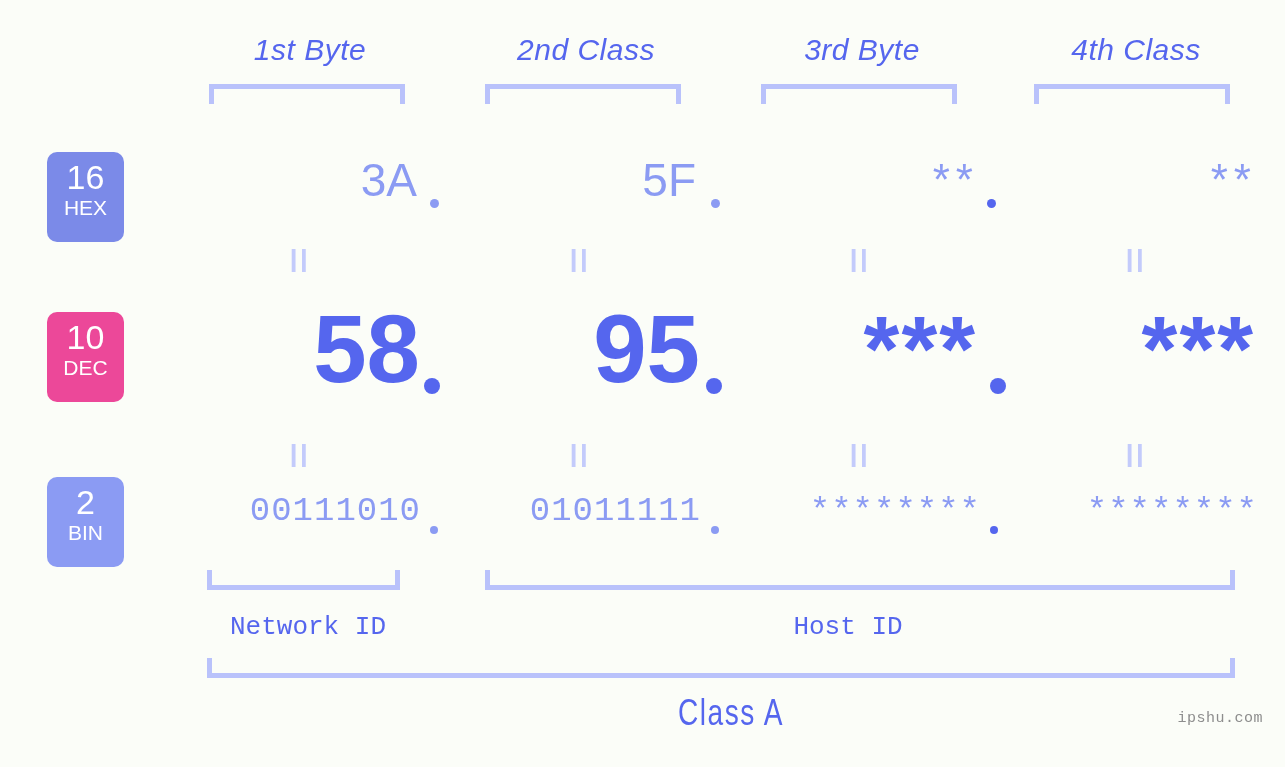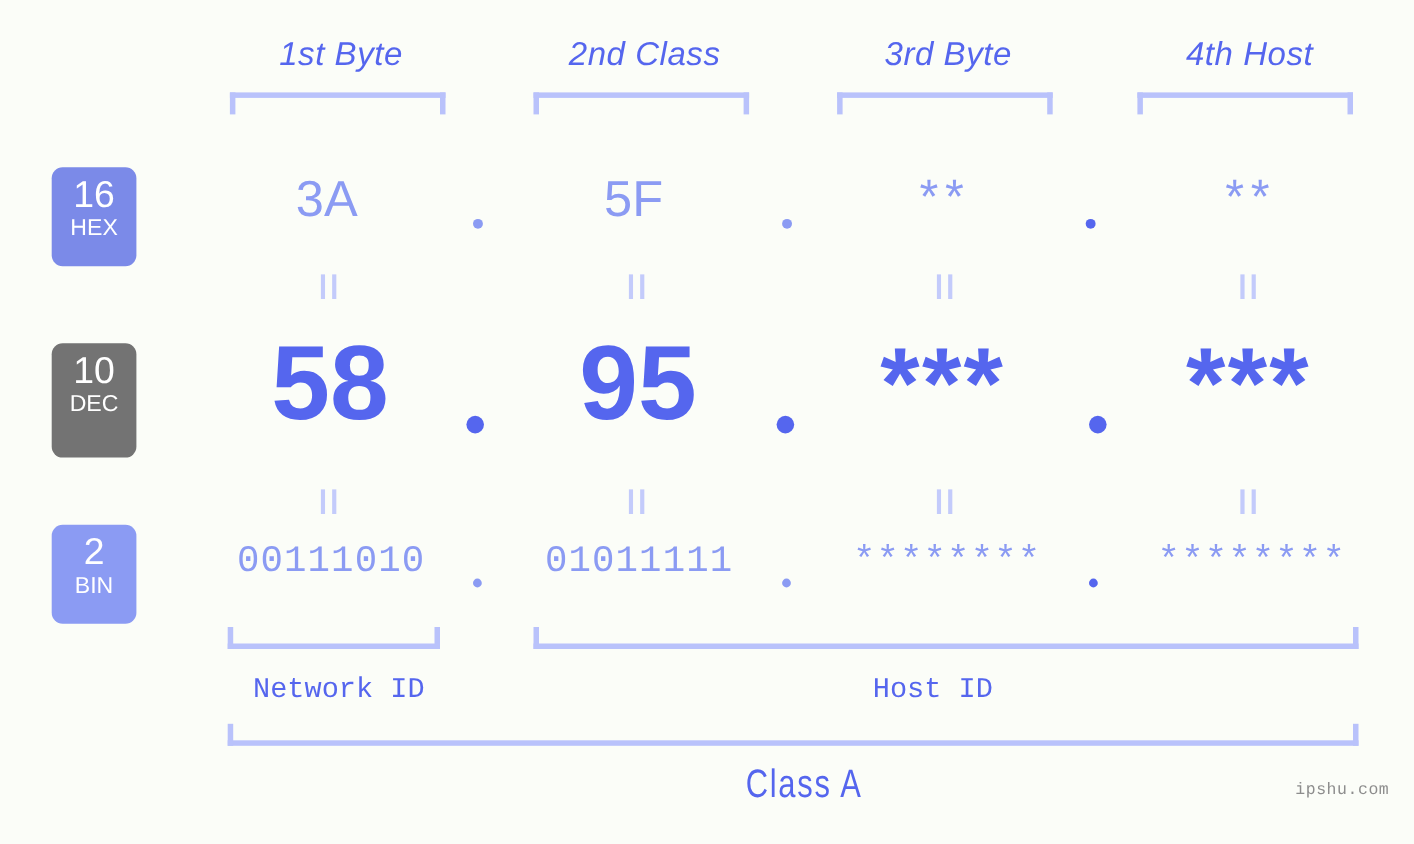--- a/index.html
+++ b/index.html
@@ -61,28 +61,28 @@
     line-height: 38px;
     font-weight: 400;
   }
   .badge .nm {
     display: block;
     font-size: 21px;
     line-height: 24px;
     font-weight: 400;
   }
   #badge-hex { top: 152px; height: 90px; background: #7b8ae8; }
-  #badge-dec { top: 312px; height: 104px; background: #737373; }
+  #badge-dec { top: 312px; height: 90px; background: #ec4899; }
   #badge-bin { top: 477px; height: 90px; background: #8b9bf3; }
 
   
   .cell {
     position: absolute;
     width: 240px;
-    text-align: center;
+    text-align: right;
     white-space: nowrap;
   }
 
   
   .row-hex .cell {
     top: 152px;
     font-size: 46px;
     line-height: 56px;
     color: #8b9bf3;
     font-family: "Liberation Sans", sans-serif;
@@ -177,21 +177,21 @@
   }
 </style>
 </head>
 <body>
 
 <div id="stage">
 
   <div class="byte-label" style="left:190px">1st Byte</div>
   <div class="byte-label" style="left:466px">2nd Class</div>
   <div class="byte-label" style="left:742px">3rd Byte</div>
-  <div class="byte-label" style="left:1016px">4th Host</div>
+  <div class="byte-label" style="left:1016px">4th Class</div>
 
   <div class="top-bracket" style="left:209px; width:196px"></div>
   <div class="top-bracket" style="left:485px; width:196px"></div>
   <div class="top-bracket" style="left:761px; width:196px"></div>
   <div class="top-bracket" style="left:1034px; width:196px"></div>
 
   <div class="badge" id="badge-hex">
     <span class="num">16</span>
     <span class="nm">HEX</span>
   </div>

